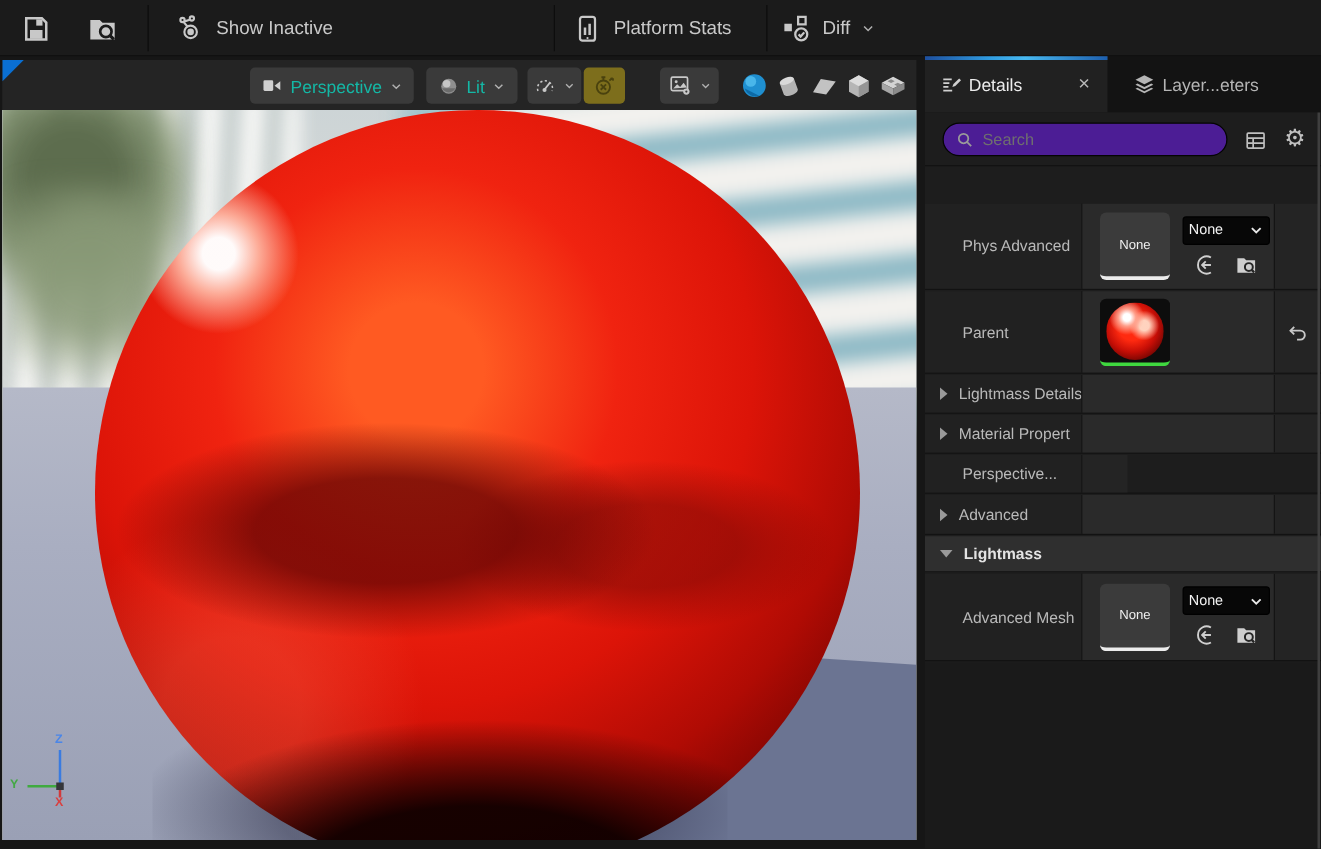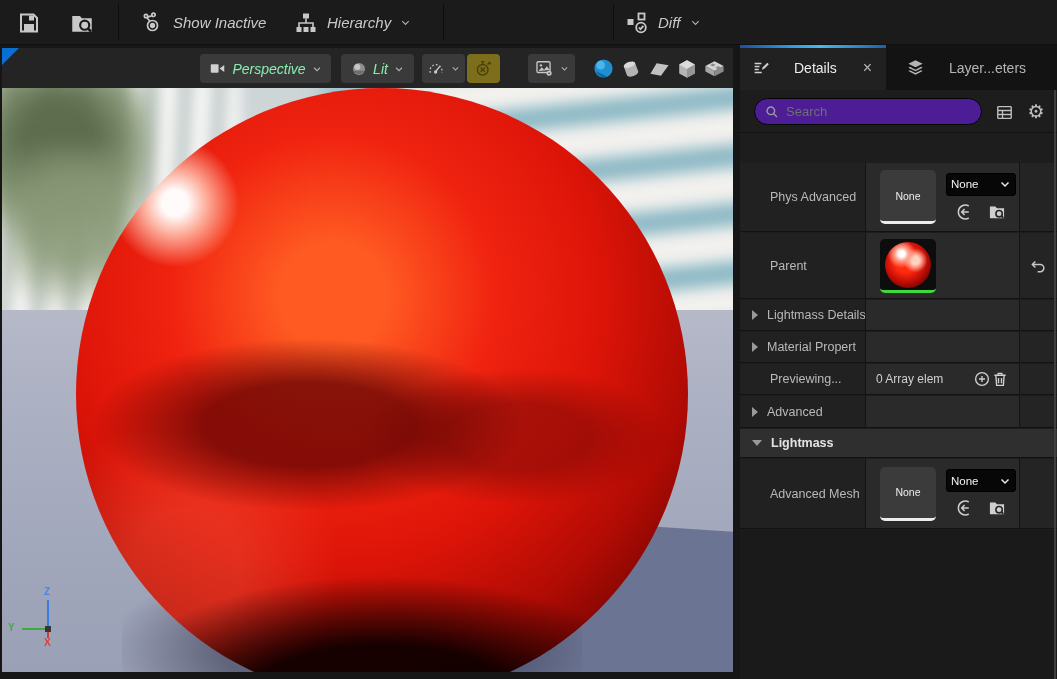--- a/index.html
+++ b/index.html
@@ -3,27 +3,27 @@
 <meta charset="utf-8">
 <style>
   * { margin:0; padding:0; box-sizing:border-box; }
   html,body { width:1057px; height:679px; background:#161616; font-family:"Liberation Sans",sans-serif; overflow:hidden; }
   #app { position:relative; width:1057px; height:679px; background:#161616; }
 
   
   .topbar { position:absolute; left:0; top:0; width:1057px; height:45px; background:#1b1b1b; border-bottom:1px solid #101010; }
   .tb-item { position:absolute; top:0; height:45px; display:flex; align-items:center; gap:9px; color:#c9c9c9; font-size:15px; cursor:default; }
   .tb-sep { position:absolute; top:4px; width:1px; height:37px; background:#0d0d0d; }
-  .icon-btn { background:none; border:none; display:flex; align-items:center; justify-content:center;font-style:italic; }
+  .icon-btn { background:none; border:none; display:flex; align-items:center; justify-content:center; }
 
   
   .viewport { position:absolute; left:2px; top:48px; width:731px; height:624px; background:#242424; }
   .vtoolbar { position:absolute; left:0; top:0; width:731px; height:40px; background:#242424; }
   .corner-tri { position:absolute; left:0; top:0; width:0; height:0; border-top:17px solid #0a6fd2; border-right:17px solid transparent; }
-  .vbtn { position:absolute; top:6px; height:29px; background:#3a3a3a; border:none; border-radius:4px; display:flex; align-items:center; justify-content:center; gap:6px; color:#86efac; font-size:14px; padding:0 12px;font-style:italic; }
+  .vbtn { position:absolute; top:6px; height:29px; background:#3a3a3a; border:none; border-radius:4px; display:flex; align-items:center; justify-content:center; gap:6px; color:#14b8a6; font-size:14px; padding:0 12px; }
   .vbtn.gold { background:#7d6e1c; }
   .shape-btn { position:absolute; top:8px; width:26px; height:25px; background:none; border:none; display:flex; align-items:center; justify-content:center; }
 
   .scene { position:absolute; left:0; top:40px; width:731px; height:584px; overflow:hidden; background:#ccd2d4; }
   .bg-base { position:absolute; inset:-12px; background:linear-gradient(180deg,#ccd4d6 0%,#dadbd8 30%,#d6d8d8 46%,#c3c6ce 55%,#c3c6ce 100%); }
   .bg-pillars { position:absolute; left:-12px; top:-12px; width:250px; height:250px; background:repeating-linear-gradient(93deg, rgba(250,250,248,.95) 0 18px, rgba(188,198,196,.55) 18px 34px); filter:blur(7px); }
   .bg-tree1 { position:absolute; left:-20px; top:-15px; width:170px; height:170px; background:radial-gradient(circle at 45% 40%, #5d6d4e 0 30%, rgba(122,140,102,.85) 55%, rgba(122,140,102,0) 78%); filter:blur(9px); }
   .bg-tree2 { position:absolute; left:5px; top:60px; width:130px; height:180px; background:radial-gradient(circle at 50% 40%, rgba(138,154,120,.9) 0 35%, rgba(160,172,140,0) 75%); filter:blur(10px); }
   .bg-bldg-right { position:absolute; left:380px; top:-20px; width:400px; height:290px; transform:rotate(-6deg); background:repeating-linear-gradient(180deg,#f2f1ee 0 34px,#8fbac6 34px 58px); filter:blur(7px); }
   .bg-skyband { position:absolute; left:320px; top:-12px; width:210px; height:62px; background:#9cc4cc; filter:blur(9px); }
@@ -39,21 +39,21 @@
       radial-gradient(circle at 18% 78%, rgba(255,110,80,.30) 0 8%, rgba(255,110,80,0) 22%),
       radial-gradient(circle at 42% 34%, #ff5a22 0 10%, #f02310 30%, #dc1408 50%, #b00b04 68%, #700402 84%, #420200 100%);
   }
   .gizmo { position:absolute; left:0; top:0; }
   .axis { position:absolute; }
   .axis-label { position:absolute; font-size:10px; font-weight:bold; }
 
   
   .panel { position:absolute; left:740px; top:45px; width:317px; height:634px; background:#131313; }
   .tabbar { position:absolute; left:0; top:0; width:317px; height:45px; background:#131313; display:flex; }
-  .tab { height:45px; display:flex; align-items:center; gap:24px; padding:13px 12px; font-size:14px; position:relative; }
+  .tab { height:45px; display:flex; align-items:center; gap:5px; padding:13px 12px; font-size:14px; position:relative; }
   .tab.active { background:#212121; color:#ececec; width:146px; }
   .tab.active::before { content:""; position:absolute; left:0; top:0; width:100%; height:3px;
     background:linear-gradient(90deg,#1d4f9e 0%,#2f9be0 35%,#47b8f0 55%,#1d5fae 100%); }
   .tab.inactive { color:#b5b5b5; margin-left:8px; }
   .tab-close { margin-left:auto; color:#b9b9b9; font-size:16px; padding:0 2px; }
 
   .pbody { position:absolute; left:0; top:45px; width:317px; height:589px; background:#1d1d1d; }
   .search-row { position:absolute; left:0; top:0; width:317px; height:43px; background:#1d1d1d; border-bottom:1px solid #121212; }
   .search-pill { position:absolute; left:14px; top:8px; width:228px; height:27px; background:#4c1d95; border:1px solid #040404; border-radius:14px; display:flex; align-items:center; gap:7px; padding:0 10px; }
   .search-pill input { flex:1; background:transparent; border:none; outline:none; color:#cfcfcf; font-size:13px; font-family:"Liberation Sans",sans-serif; }
@@ -122,39 +122,33 @@
             <circle cx="6" cy="5" r="1.7"></circle>
             <circle cx="13.5" cy="3.8" r="1.7"></circle>
             <path d="M7.6 6.1 11.8 4.8M6.9 6.7 10 10.2"></path>
             <circle cx="12.5" cy="14.5" r="5"></circle>
             <circle cx="12.5" cy="14.5" r="1.8" fill="#c8c8c8"></circle>
           </svg>
         </span>
       <span>Show Inactive</span>
     </button>
 
-    <button class="icon-btn tb-item" style="left:294px">
+    <div class="tb-sep" style="left:443px"></div>
+
+    <button class="icon-btn tb-item" style="left:458px">
       <span>
           <svg width="24" height="24" viewBox="0 0 24 24">
-            <rect x="9" y="2.5" width="6" height="5" fill="#c8c8c8"></rect>
-            <path d="M12 7.5v4.5M5 16v-4h14v4" fill="none" stroke="#c8c8c8" stroke-width="1.6"></path>
-            <rect x="2.5" y="16" width="5" height="5" fill="#c8c8c8"></rect>
-            <rect x="9.5" y="16" width="5" height="5" fill="#c8c8c8"></rect>
-            <rect x="16.5" y="16" width="5" height="5" fill="#c8c8c8"></rect>
-          </svg>
-        </span>
-      <span>Hierarchy</span>
-      <span>
-          <svg width="11" height="11" viewBox="0 0 24 24" fill="none" stroke="#b0b0b0" stroke-width="2.6">
-            <path d="M5 9l7 7 7-7"></path>
-          </svg>
-        </span>
+            <rect x="6" y="2.5" width="12" height="19" rx="2" fill="none" stroke="#c8c8c8" stroke-width="1.8"></rect>
+            <rect x="9" y="11" width="2" height="6" fill="#c8c8c8"></rect>
+            <rect x="12.7" y="8" width="2" height="9" fill="#c8c8c8"></rect>
+            <circle cx="12" cy="19.4" r="0.9" fill="#c8c8c8"></circle>
+          </svg>
+        </span>
+      <span>Platform Stats</span>
     </button>
-    <div class="tb-sep" style="left:443px"></div>
-
     <div class="tb-sep" style="left:613px"></div>
 
     <button class="icon-btn tb-item" style="left:625px">
       <span>
           <svg width="24" height="24" viewBox="0 0 24 24">
             <rect x="2.5" y="8" width="6" height="6" fill="#c8c8c8"></rect>
             <rect x="13.5" y="2.5" width="6" height="6" fill="none" stroke="#c8c8c8" stroke-width="1.8"></rect>
             <circle cx="16" cy="16.5" r="4.8" fill="none" stroke="#c8c8c8" stroke-width="1.8"></circle>
             <path d="M13.9 16.5l1.6 1.7 2.9-3.3" stroke="#c8c8c8" stroke-width="1.8" fill="none"></path>
           </svg>
@@ -430,37 +424,21 @@
       <div class="prow" style="top:242px;height:31px">
         <div class="cell-label with-tri" style="width:126px">
           <span class="tri-right"></span>
           <span>Material Propert</span>
         </div>
         <div class="cell-value" style="padding-left:0"></div>
         <div class="cell-mini"></div>
       </div>
 
       <div class="prow" style="top:274px;height:31px">
-        <div class="cell-label">Previewing...</div>
-        <div class="erow-value">
-          <span>0 Array elem</span>
-          <button class="plus" style="background:none;border:none">
-              <svg width="18" height="18" viewBox="0 0 24 24" fill="none" stroke="#d0d0d0" stroke-width="1.8">
-                <circle cx="12" cy="12" r="8.5"></circle>
-                <path d="M12 8v8M8 12h8"></path>
-              </svg>
-            </button>
-          <button style="background:none;border:none">
-              <svg width="18" height="18" viewBox="0 0 24 24" fill="none" stroke="#d0d0d0" stroke-width="1.8">
-                <path d="M4.5 7h15M9.5 7V4.5h5V7"></path>
-                <path d="M6.5 7l1 13.5h9l1-13.5"></path>
-                <path d="M10 10.5v7M14 10.5v7"></path>
-              </svg>
-            </button>
-        </div>
+        <div class="cell-label">Perspective...</div>
         <div class="cell-mini"></div>
       </div>
 
       <div class="prow" style="top:306px;height:32px">
         <div class="cell-label with-tri" style="width:126px">
           <span class="tri-right"></span>
           <span>Advanced</span>
         </div>
         <div class="cell-value" style="padding-left:0"></div>
         <div class="cell-mini"></div>

